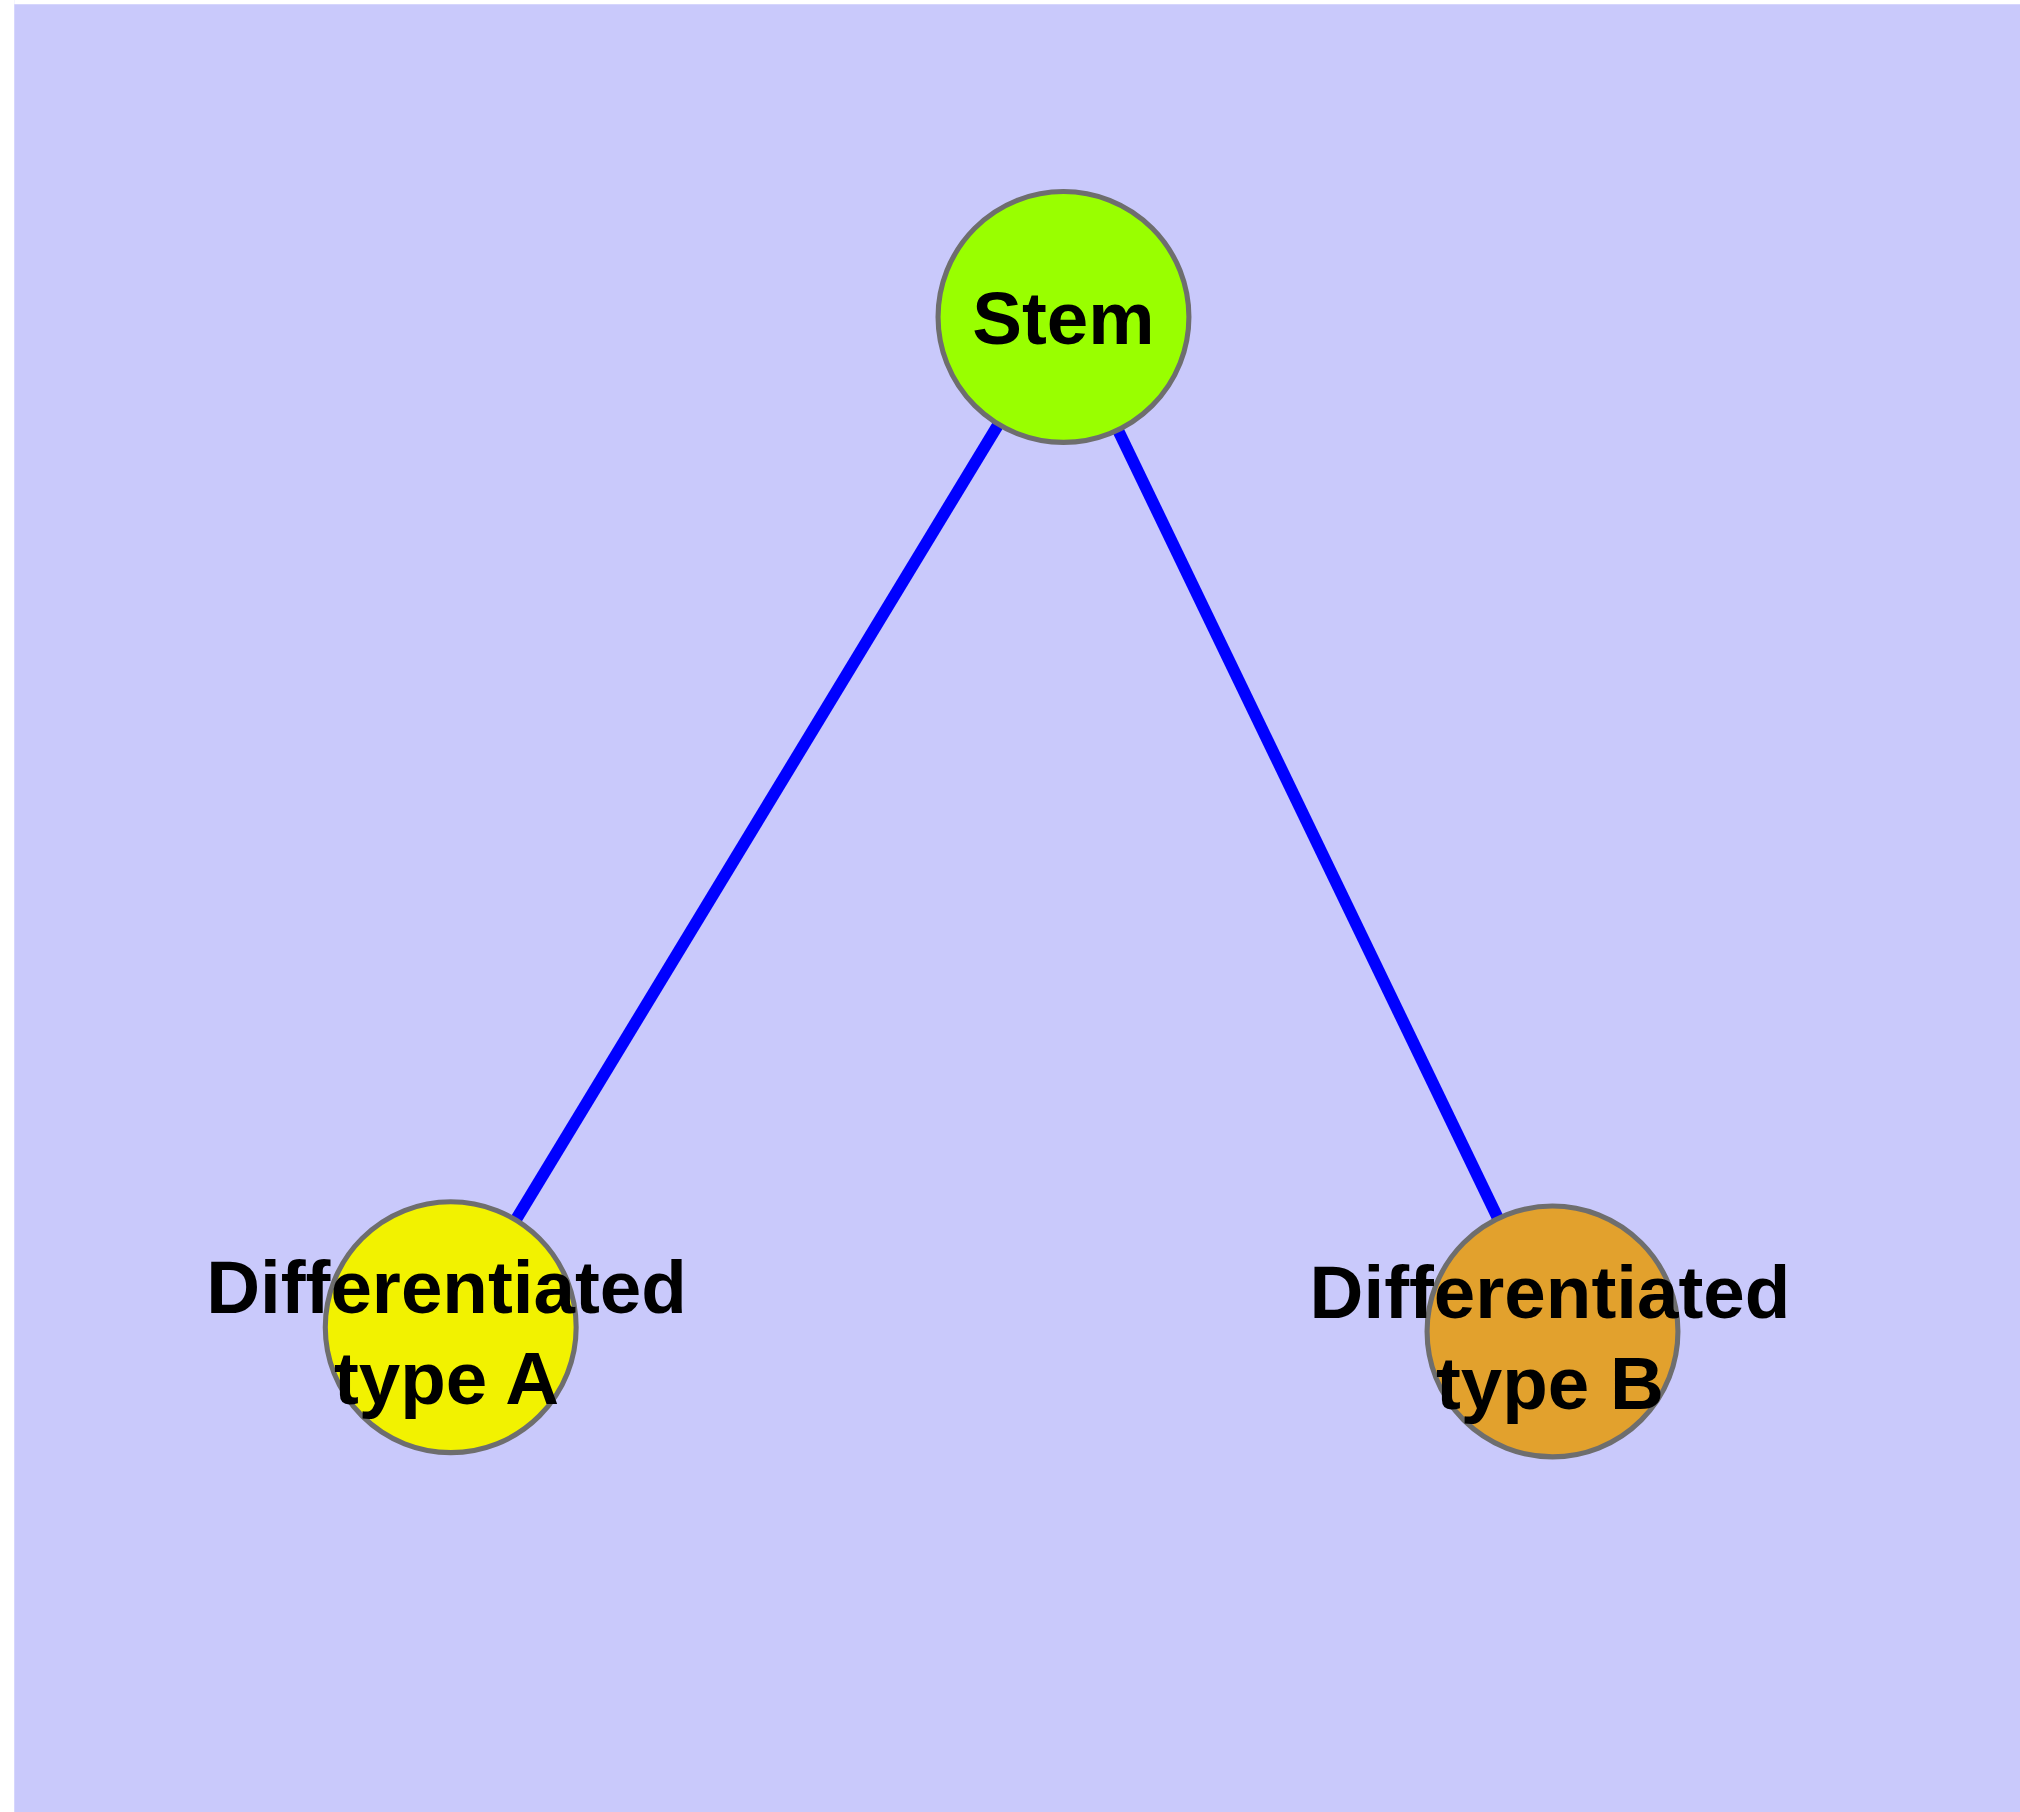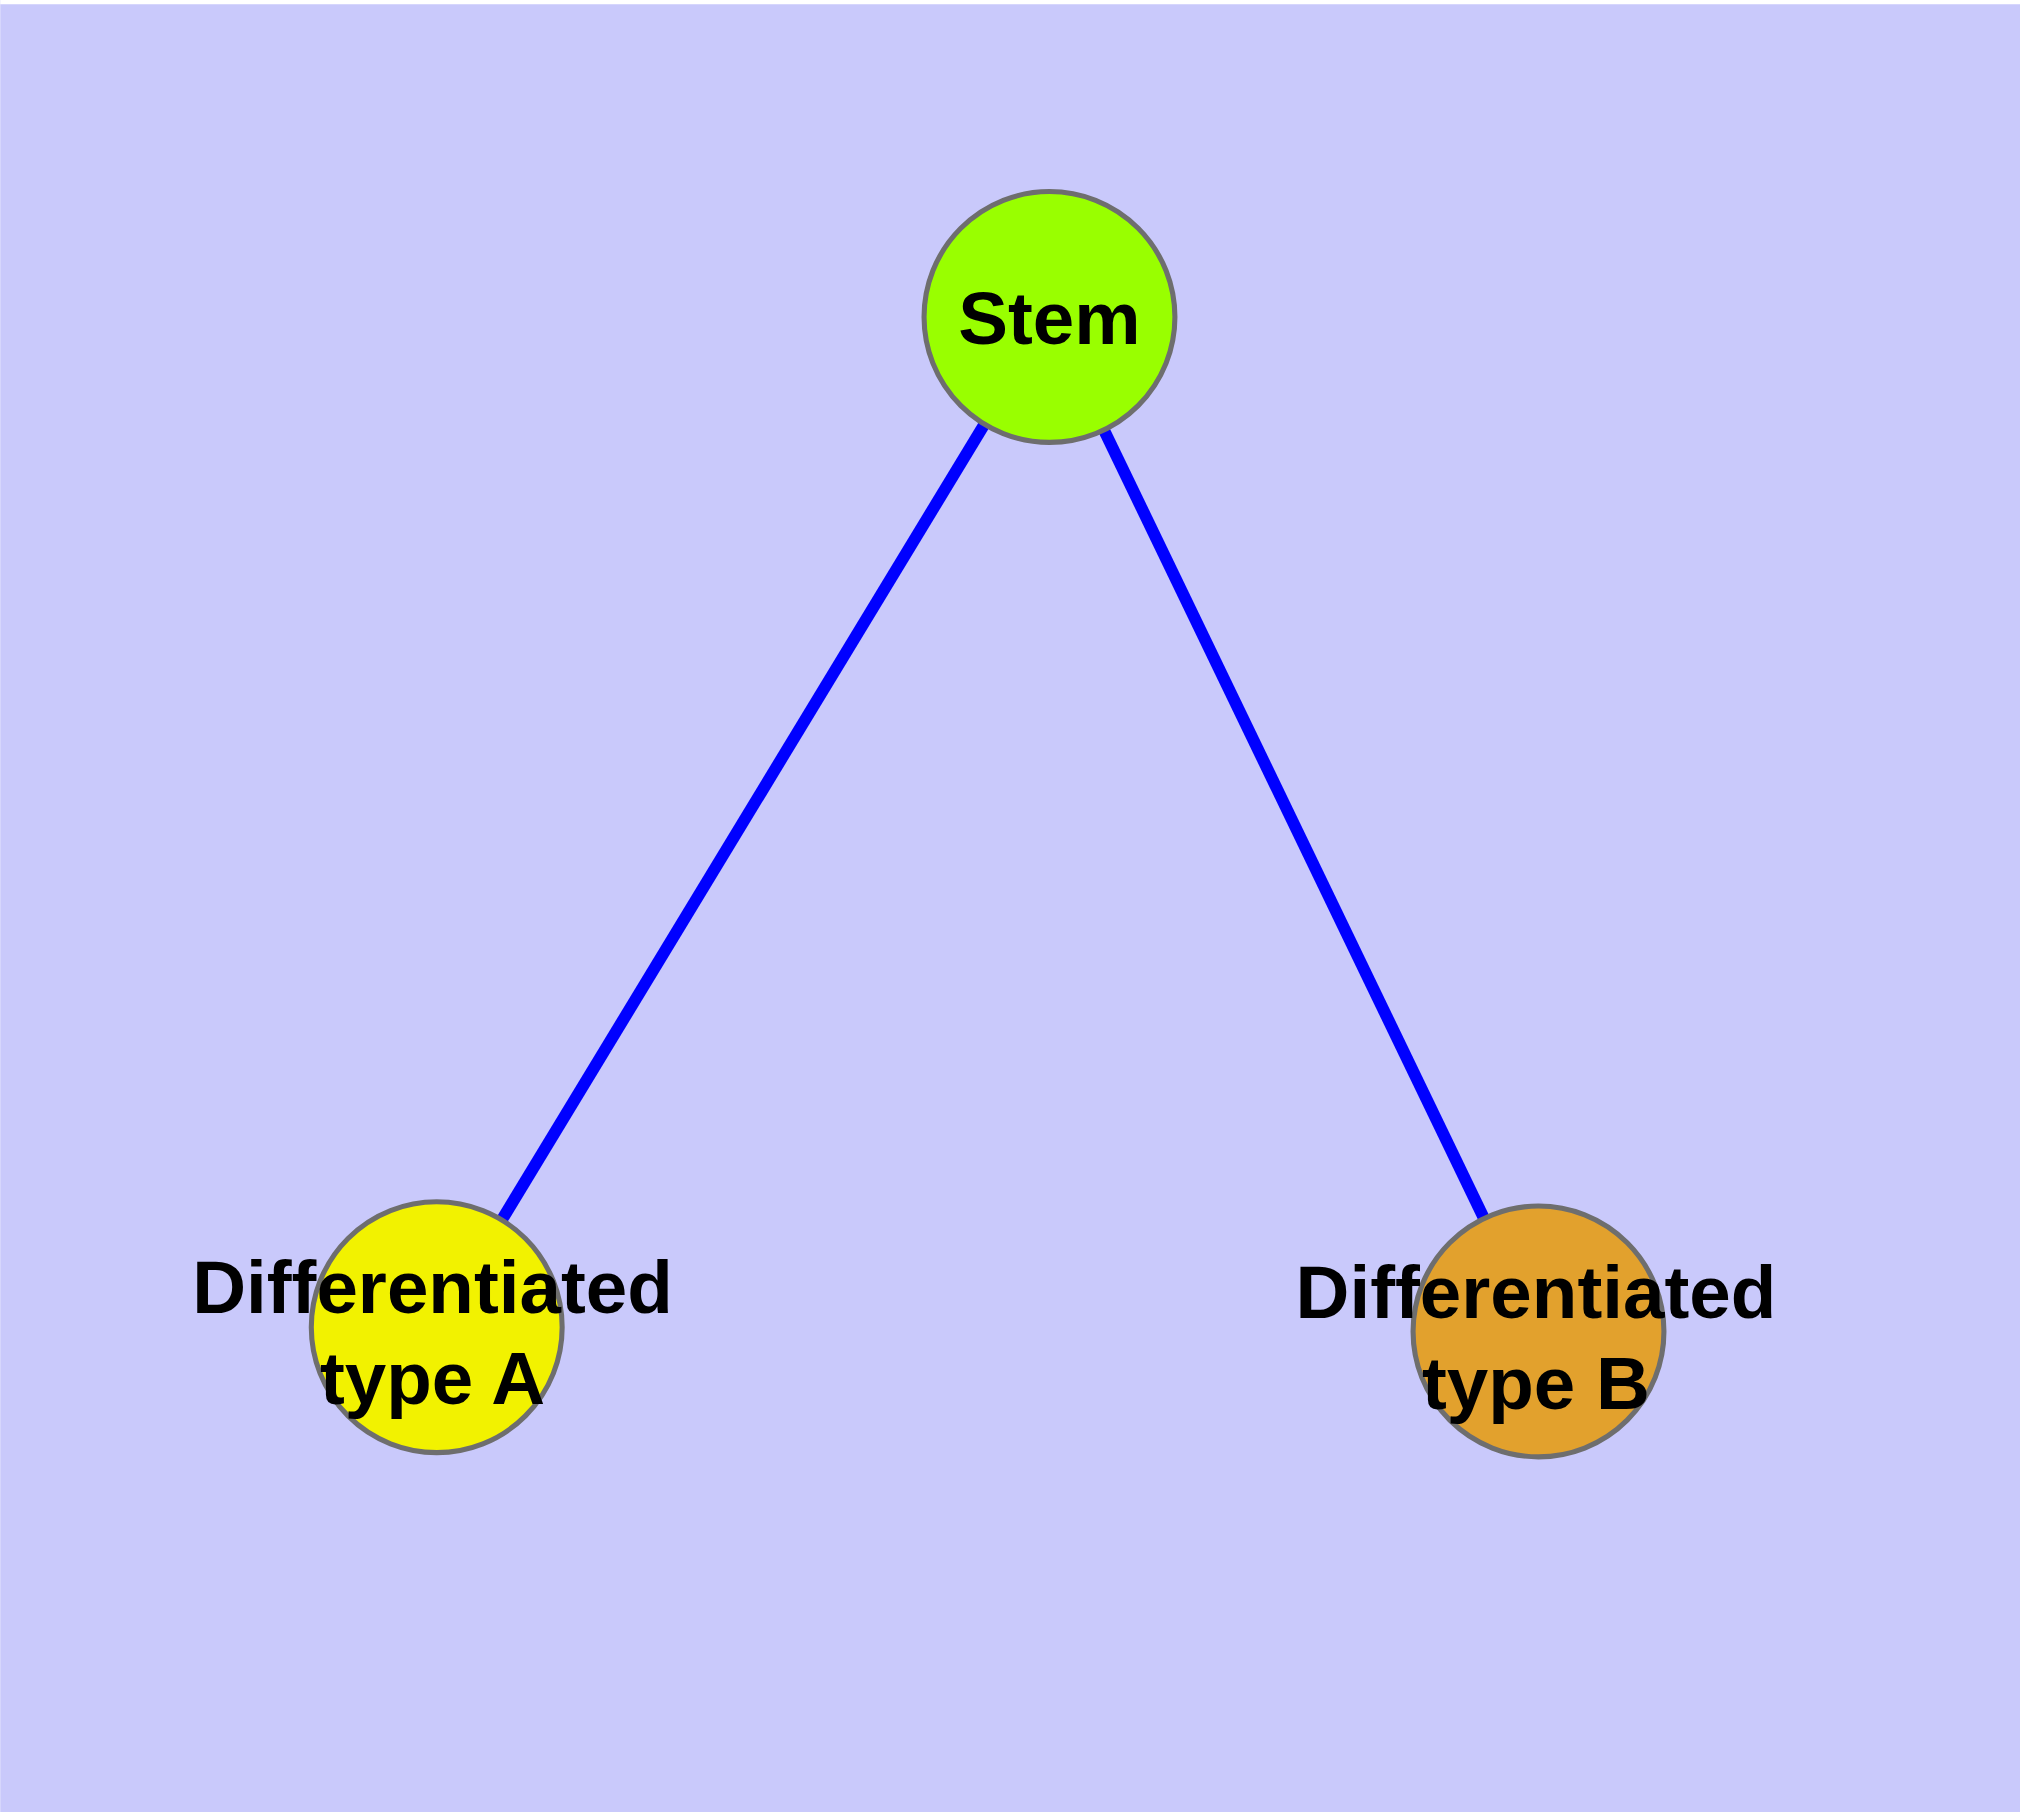--- a/index.html
+++ b/index.html
@@ -7,21 +7,21 @@
     padding: 0;
     width: 2021px;
     height: 1812px;
     overflow: hidden;
     background: #ffffff;
     font-family: "Liberation Sans", sans-serif;
   }
   #stage {
     position: absolute;
     top: 0;
-    left: 0;
+    left: 14px;
     width: 1912px;
     height: 1812px;
   }
   svg#graph {
     display: block;
     width: 2021px;
     height: 1812px;
   }
   .edge {
     stroke-width: 14px;

